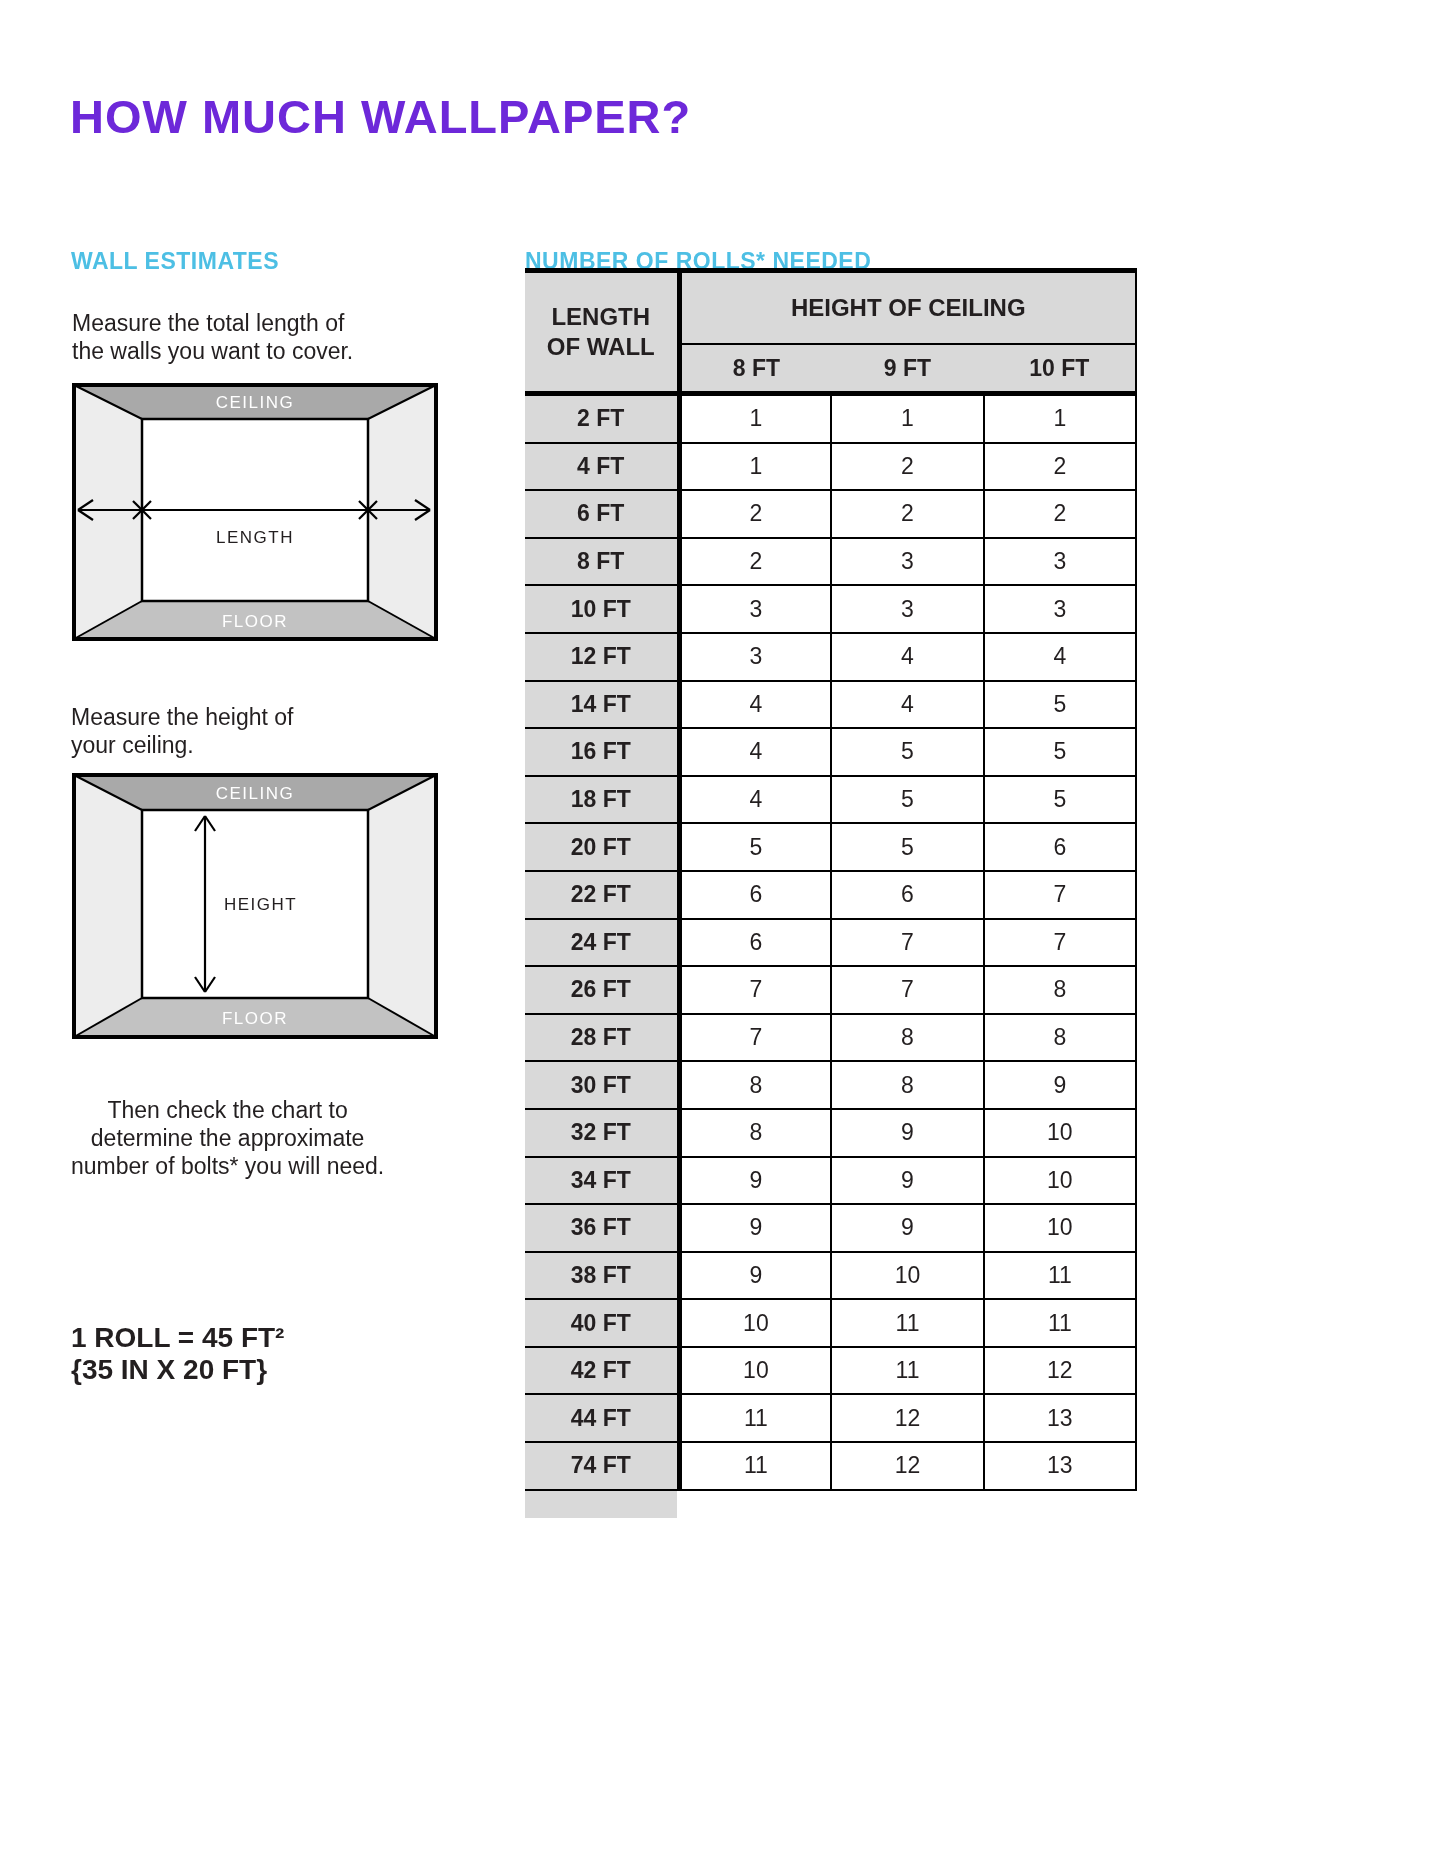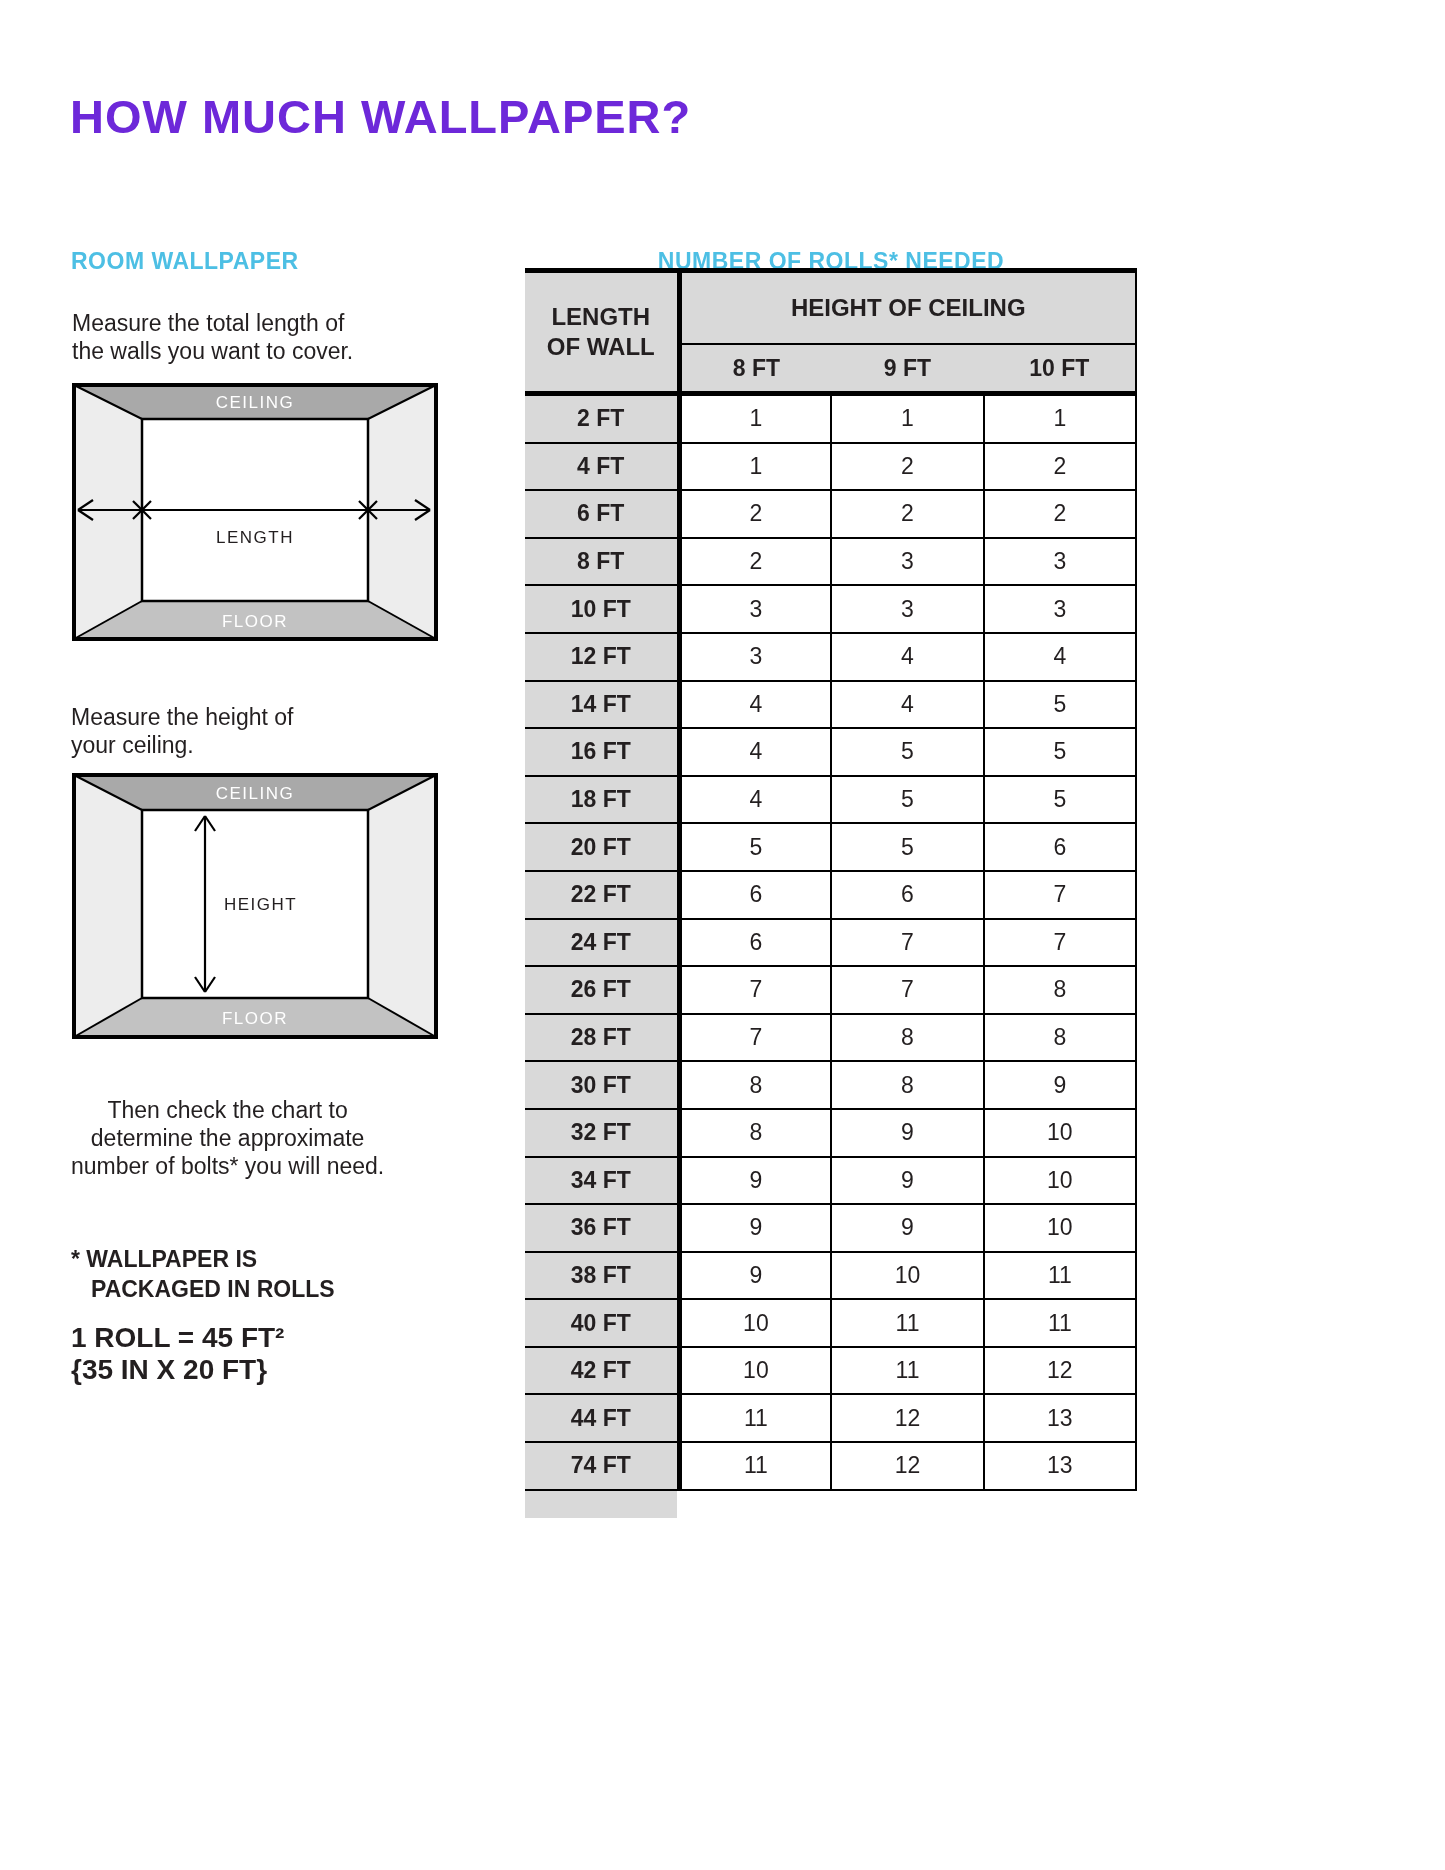--- a/index.html
+++ b/index.html
@@ -24,21 +24,21 @@
     color: #6d28d9;
     letter-spacing: 1px;
   }
   .section-heading {
     font-size: 23px;
     font-weight: 700;
     color: #4DBFE4;
     letter-spacing: 0.5px;
   }
   #room-heading { left: 71px; top: 229px; }
-  #table-heading { left: 525px; top: 229px; width: 612px; text-align: center; }
+  #table-heading { left: 525px; top: 229px; width: 612px; }
 
   .para {
     font-size: 23px;
     line-height: 28px;
     white-space: pre-line;
     color: #231F20;
   }
   #step1 { left: 72px; top: 286px; }
   #step2 { left: 71px; top: 680px; }
   #step3 { left: 71px; top: 1073px; text-align: center; }
@@ -120,21 +120,21 @@
   tbody tr:last-child td { border-bottom: 2px solid #000; }
   .gray-tail { width: 152px; height: 27px; background: #D9D9D9; }
 </style>
 </head>
 <body>
 
 <div class="page">
 
   <h1 class="abs title">HOW MUCH WALLPAPER?</h1>
 
-  <h2 class="abs section-heading" id="room-heading">ROOM WALLPAPER</h2>
+  <h2 class="abs section-heading" id="room-heading">WALL ESTIMATES</h2>
   <h2 class="abs section-heading" id="table-heading">NUMBER OF ROLLS* NEEDED</h2>
 
   <p class="abs para" id="step1">Measure the total length of
 the walls you want to cover.</p>
 
   <div class="abs diagram" id="diagram1">
     <svg width="366" height="258" viewBox="0 0 366 258">
       <polygon points="2,2 364,2 296,36 70,36" fill="#A9A9A9"></polygon>
       <polygon points="2,256 364,256 296,218 70,218" fill="#C2C2C2"></polygon>
       <polygon points="2,2 70,36 70,218 2,256" fill="#EDEDED"></polygon>
@@ -187,24 +187,20 @@
       <text x="183" y="26" text-anchor="middle" fill="#FFFFFF">CEILING</text>
       <text x="183" y="251" text-anchor="middle" fill="#FFFFFF">FLOOR</text>
       <text x="152" y="137" text-anchor="start" fill="#231F20">HEIGHT</text>
     </svg>
   </div>
 
   <p class="abs para" id="step3">Then check the chart to
 determine the approximate
 number of bolts* you will need.</p>
 
-  <div class="abs footnote">
-    <div class="line1">* WALLPAPER IS</div>
-    <div class="line2">PACKAGED IN ROLLS</div>
-  </div>
 
   <div class="abs rollspec">
     <div>1 ROLL = 45 FT²</div>
     <div>{35 IN X 20 FT}</div>
   </div>
 
   <div class="abs table-wrap">
     <table class="rolls-table">
       <colgroup>
         <col class="len-col">

